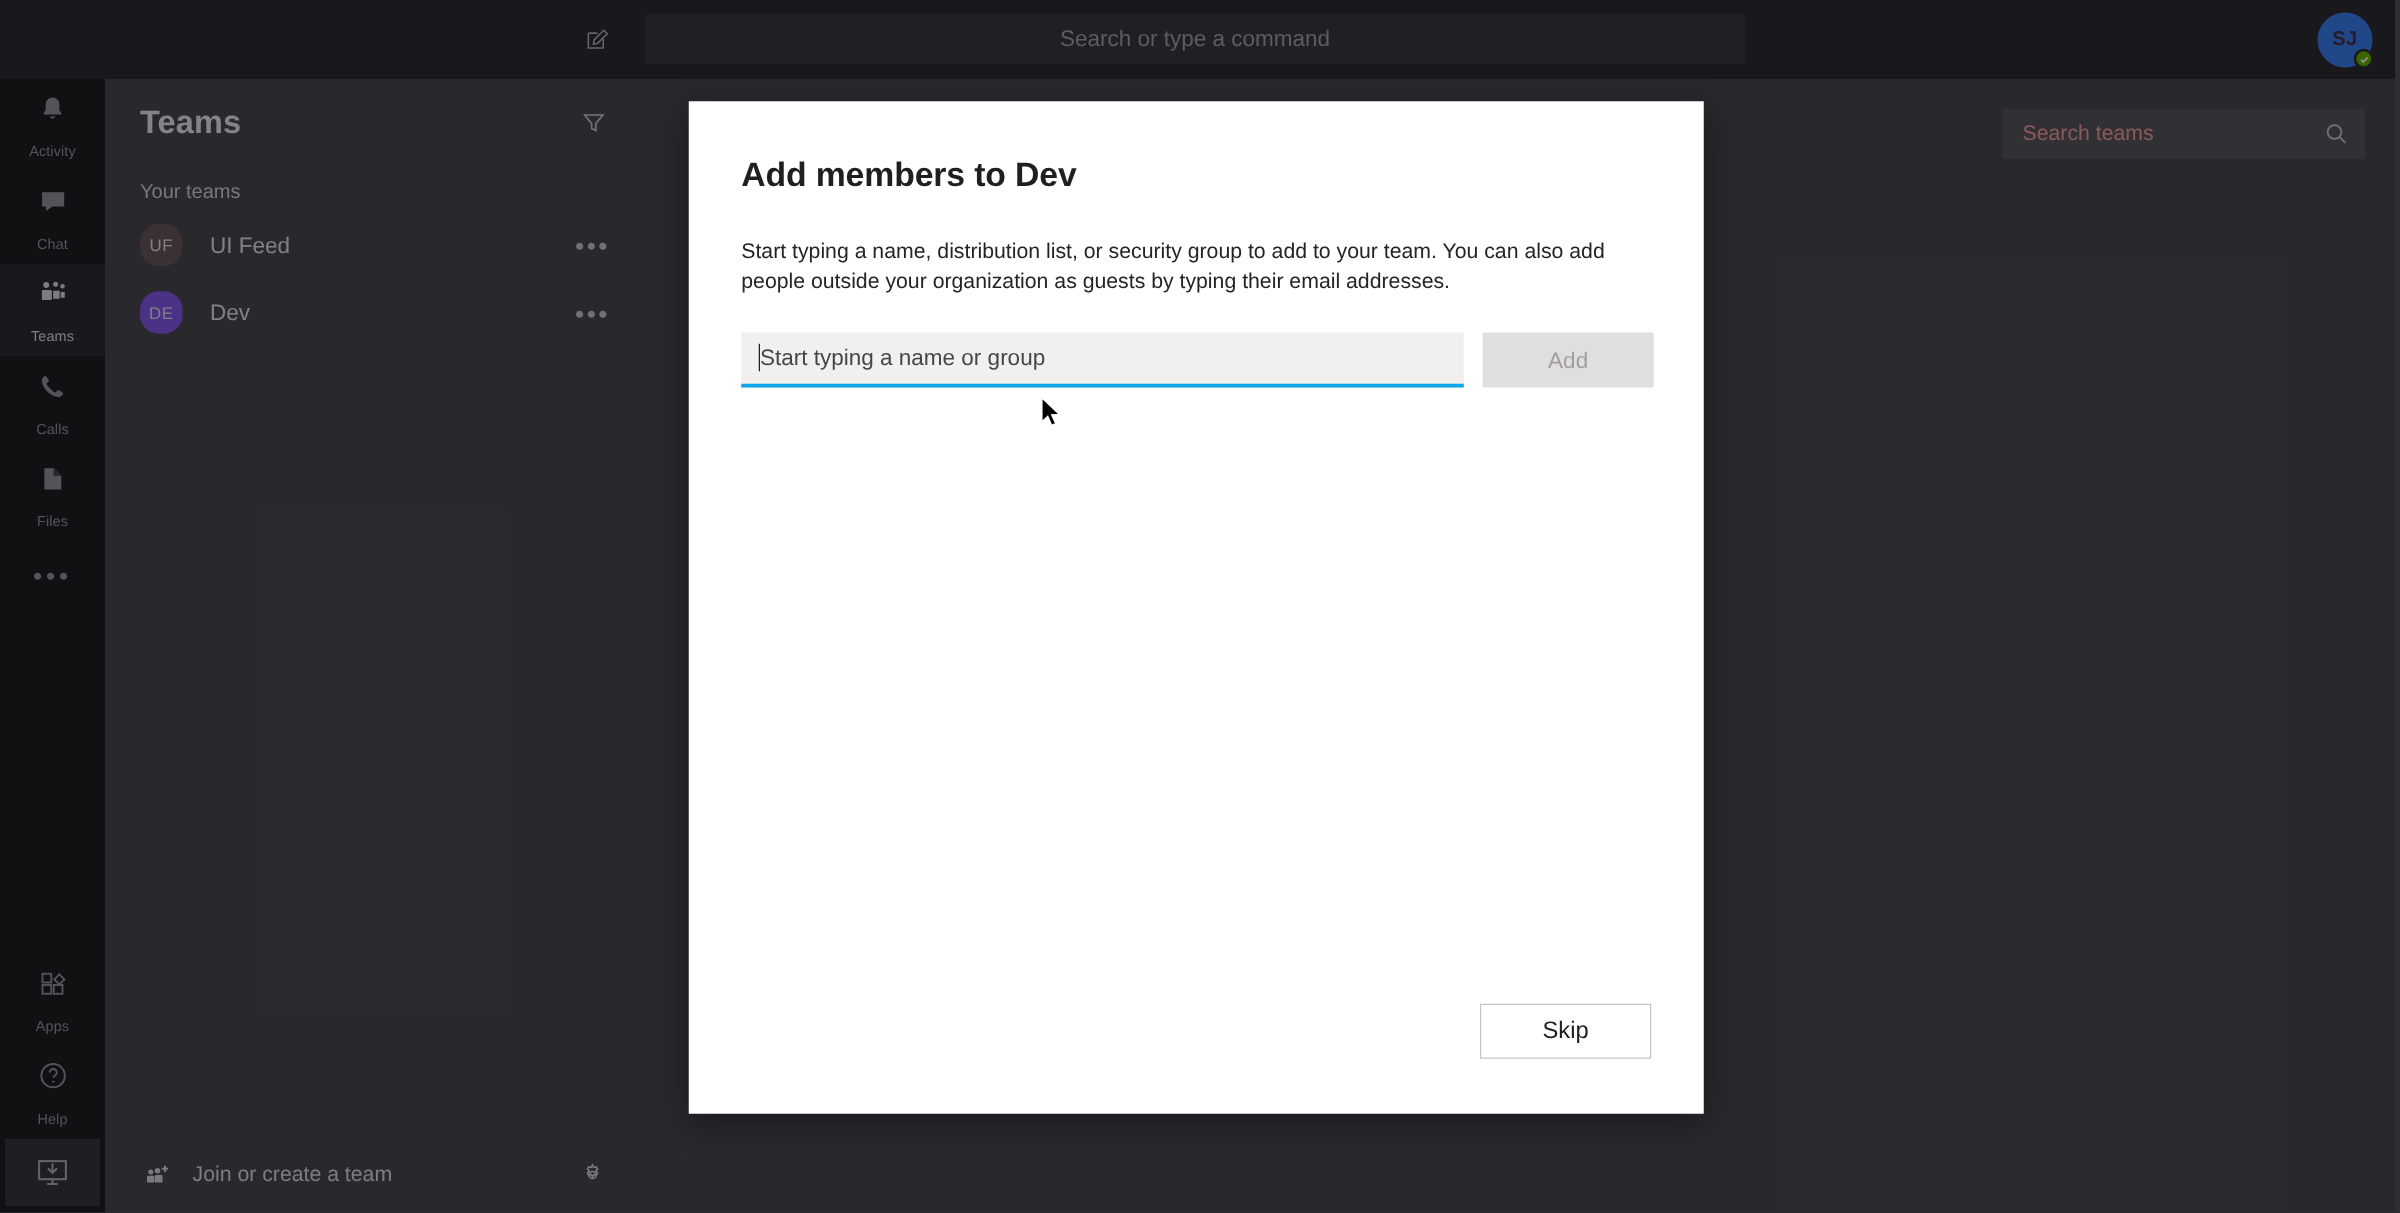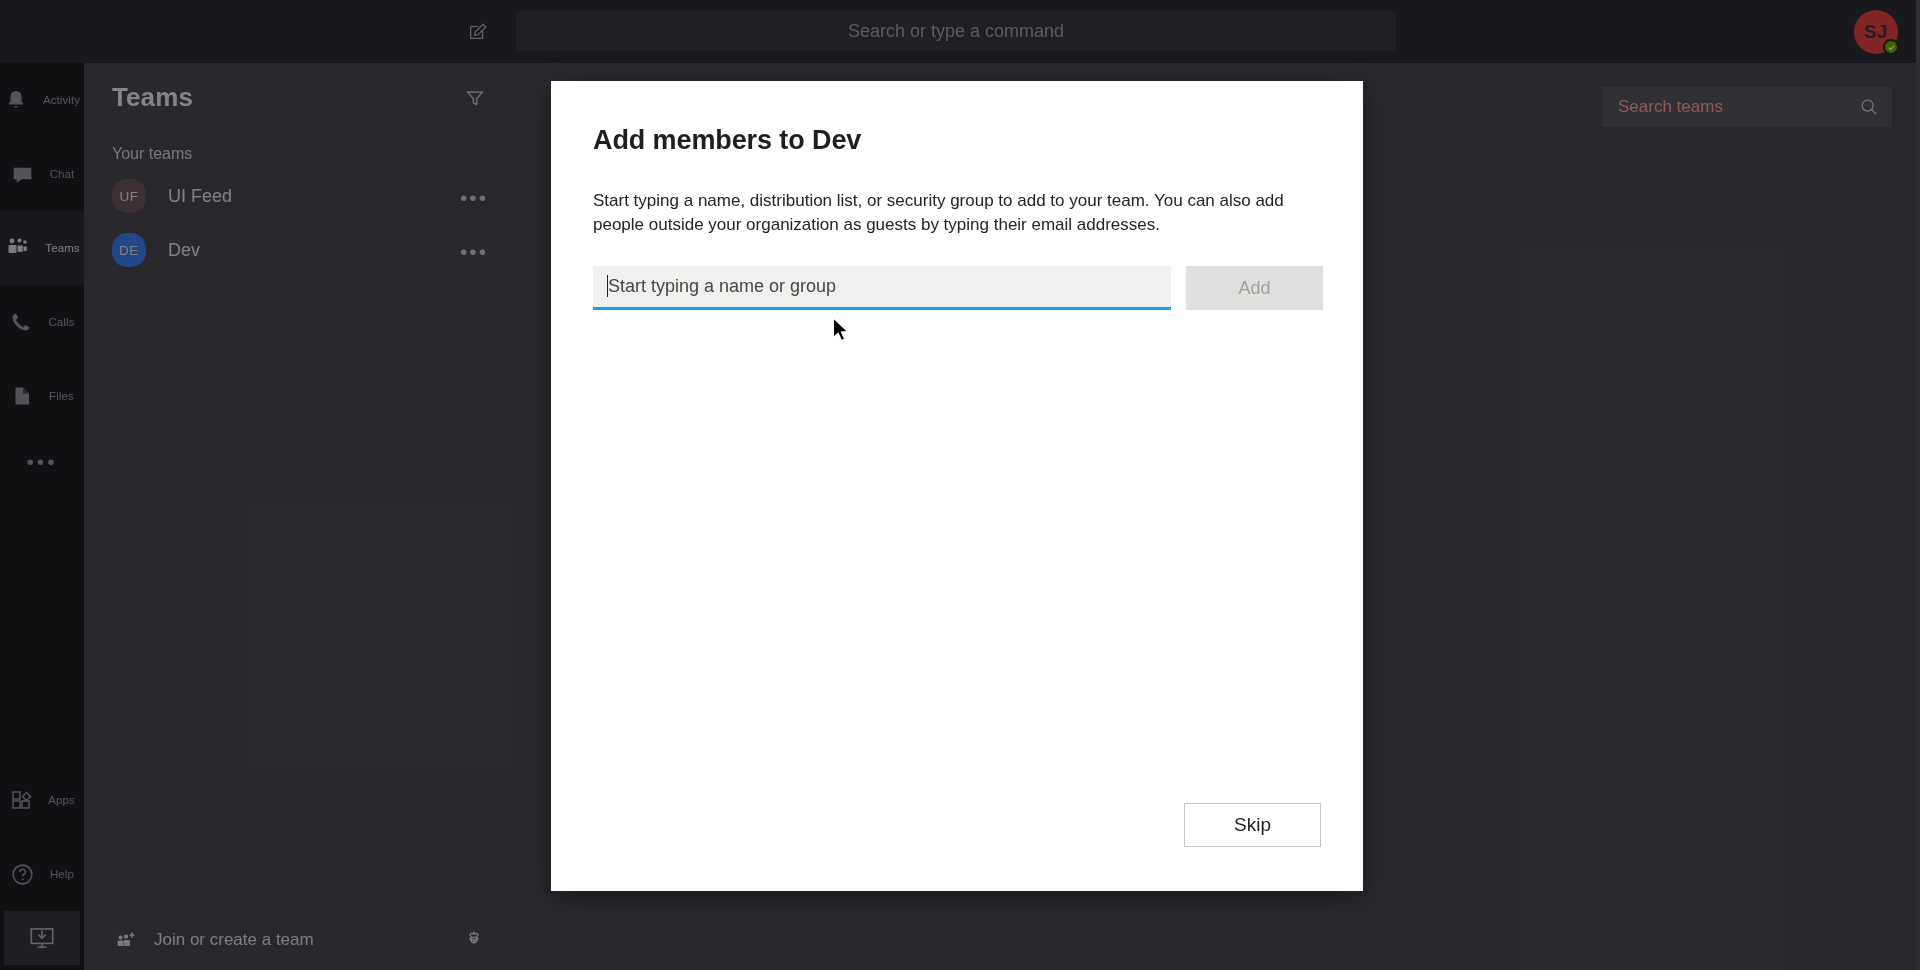--- a/index.html
+++ b/index.html
@@ -41,23 +41,23 @@
   }
   .cmdbar-text {
     color: #a9a7b1; font-size: 18px;
   }
   .avatar-wrap {
     position: absolute; right: 22px; top: 10px;
     width: 44px; height: 44px;
   }
   .avatar {
     width: 44px; height: 44px; border-radius: 50%;
-    background: #ef4444;
-    display: flex; align-items: center; justify-content: center;
-    color: #45324a; font-size: 19px; font-weight: 600;
+    background: #3b82f6;
+    display: flex; align-items: center; justify-content: center;
+    color: #45324a; font-size: 16px; font-weight: 600;
     letter-spacing: .5px;
   }
   .presence {
     position: absolute; right: -1px; bottom: -1px;
     width: 16px; height: 16px; border-radius: 50%;
     background: #6bb700;
     border: 2px solid #2e2c35;
     display: flex; align-items: center; justify-content: center;
   }
 
@@ -65,21 +65,21 @@
   .rail {
     position: absolute; left: 0; top: 0;
     width: 84px; height: 970px;
     background: #201f26;
     z-index: 4;
   }
   .rail-inner { position: absolute; top: 63px; left: 0; width: 84px; bottom: 0; }
   .rail-item {
     position: relative;
     width: 84px; height: 74px;
-    display: flex; flex-direction: row;
+    display: flex; flex-direction: column;
     align-items: center; justify-content: center;
     color: #9a98a3; gap: 15px;
   }
   .rail-item.active { background: #2e2c35; }
   .rail-item.active .rail-label { color: #e3e2e6; }
   .rail-item.active .rail-icon { color: #e3e2e6; }
   .rail-icon { display: flex; align-items: center; justify-content: center; height: 28px; }
   .rail-label { font-size: 11.5px; letter-spacing: .1px; }
   .rail-dots {
     width: 84px; height: 56px;
@@ -391,21 +391,21 @@
 
     <div class="your-teams">Your teams</div>
 
     <div class="team-row">
       <span class="team-avatar" style="background:#6c5a5e;">UF</span>
       <span class="team-name">UI Feed</span>
       <span class="team-more">•••</span>
     </div>
 
     <div class="team-row">
-      <span class="team-avatar" style="background:#3b82f6;">DE</span>
+      <span class="team-avatar" style="background:#8b5cf6;">DE</span>
       <span class="team-name">Dev</span>
       <span class="team-more">•••</span>
     </div>
 
 
     <div class="sidebar-footer">
       <div class="footer-row">
         <span class="footer-icon">
           <svg width="24" height="24" viewBox="0 0 24 24" fill="currentColor">
             <circle cx="6.6" cy="9.5" r="2"></circle>

